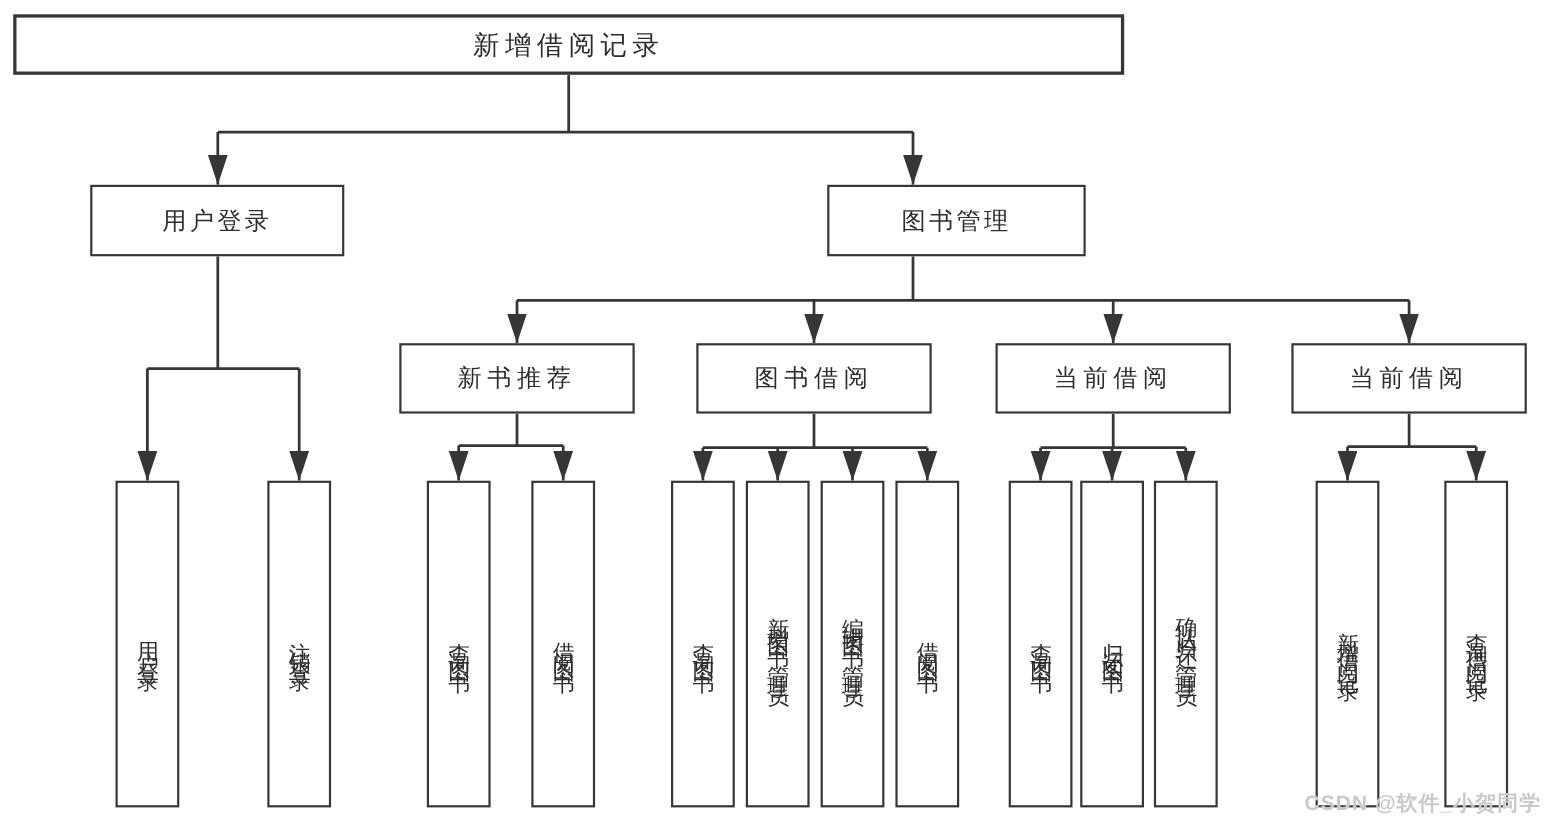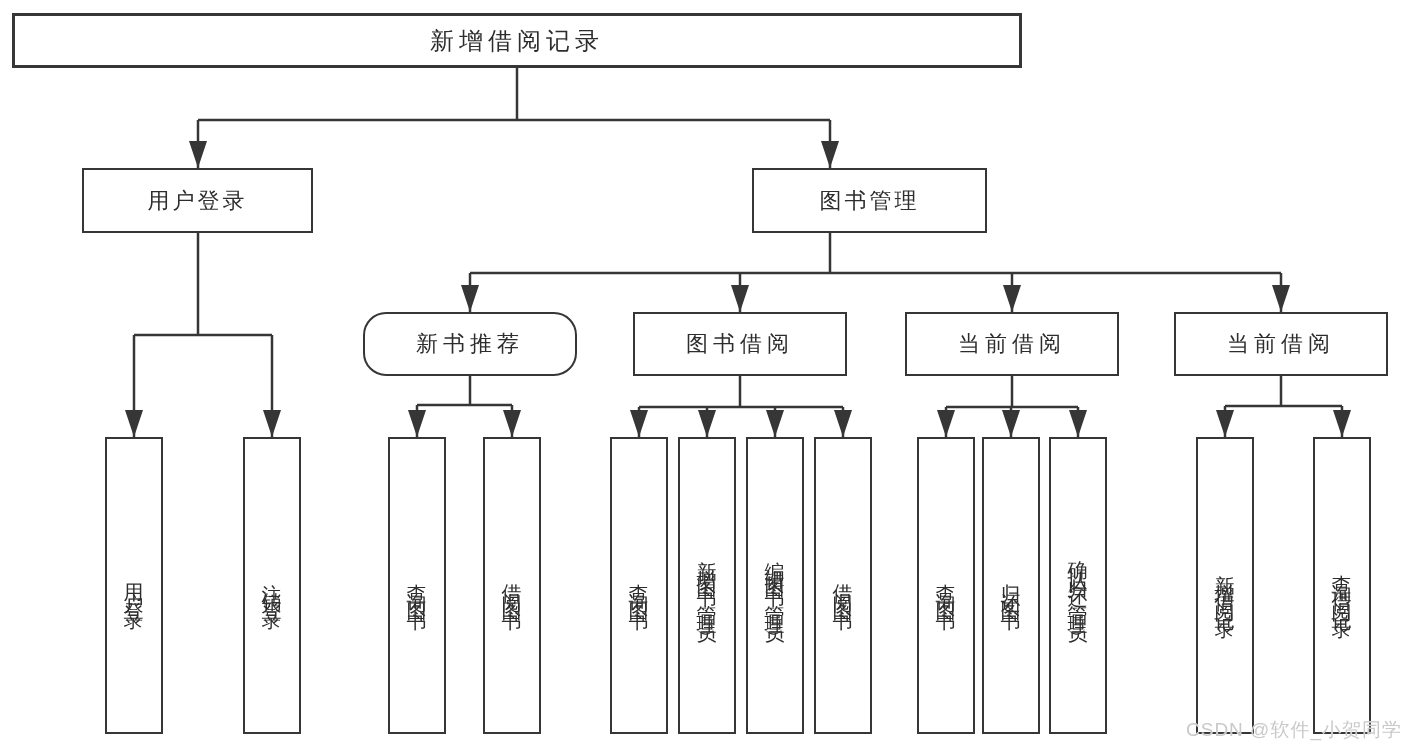--- a/index.html
+++ b/index.html
@@ -50,20 +50,21 @@
   }
   .watermark {
     position: absolute;
     left: 1186px;
     top: 717px;
     font-size: 19px;
     letter-spacing: 1px;
     color: #c9c9c9;
     white-space: nowrap;
     text-shadow: 0 0 1px #ffffff;
+    font-weight: bold;
   }
 </style>
 </head>
 <body>
 
 <div class="canvas">
 
   <svg class="connectors" viewBox="0 0 1405 747" xmlns="http://www.w3.org/2000/svg">
     <defs>
       <marker id="arrow" markerUnits="userSpaceOnUse" markerWidth="30" markerHeight="20" refX="27" refY="9" orient="auto">
@@ -117,21 +118,21 @@
       <line x1="1225" y1="406" x2="1225" y2="437" marker-end="url(#arrow)"></line>
       <line x1="1342" y1="406" x2="1342" y2="437" marker-end="url(#arrow)"></line>
     </g>
   </svg>
 
   <div class="node root">新增借阅记录</div>
 
   <div class="node lvl2" style="left:82px;width:231px;">用户登录</div>
   <div class="node lvl2" style="left:712px;width:235px;margin-left:40px;">图书管理</div>
 
-  <div class="node lvl3" style="left:363px;border-radius:23px;">新书推荐</div>
+  <div class="node lvl3" style="left:363px;">新书推荐</div>
   <div class="node lvl3" style="left:633px;">图书借阅</div>
   <div class="node lvl3" style="left:905px;">当前借阅</div>
   <div class="node lvl3" style="left:1174px;">当前借阅</div>
 
   <div class="node leaf" style="left:105px;">
     <span class="vtext">用户登录</span>
   </div>
   <div class="node leaf" style="left:243px;">
     <span class="vtext">注销登录</span>
   </div>

